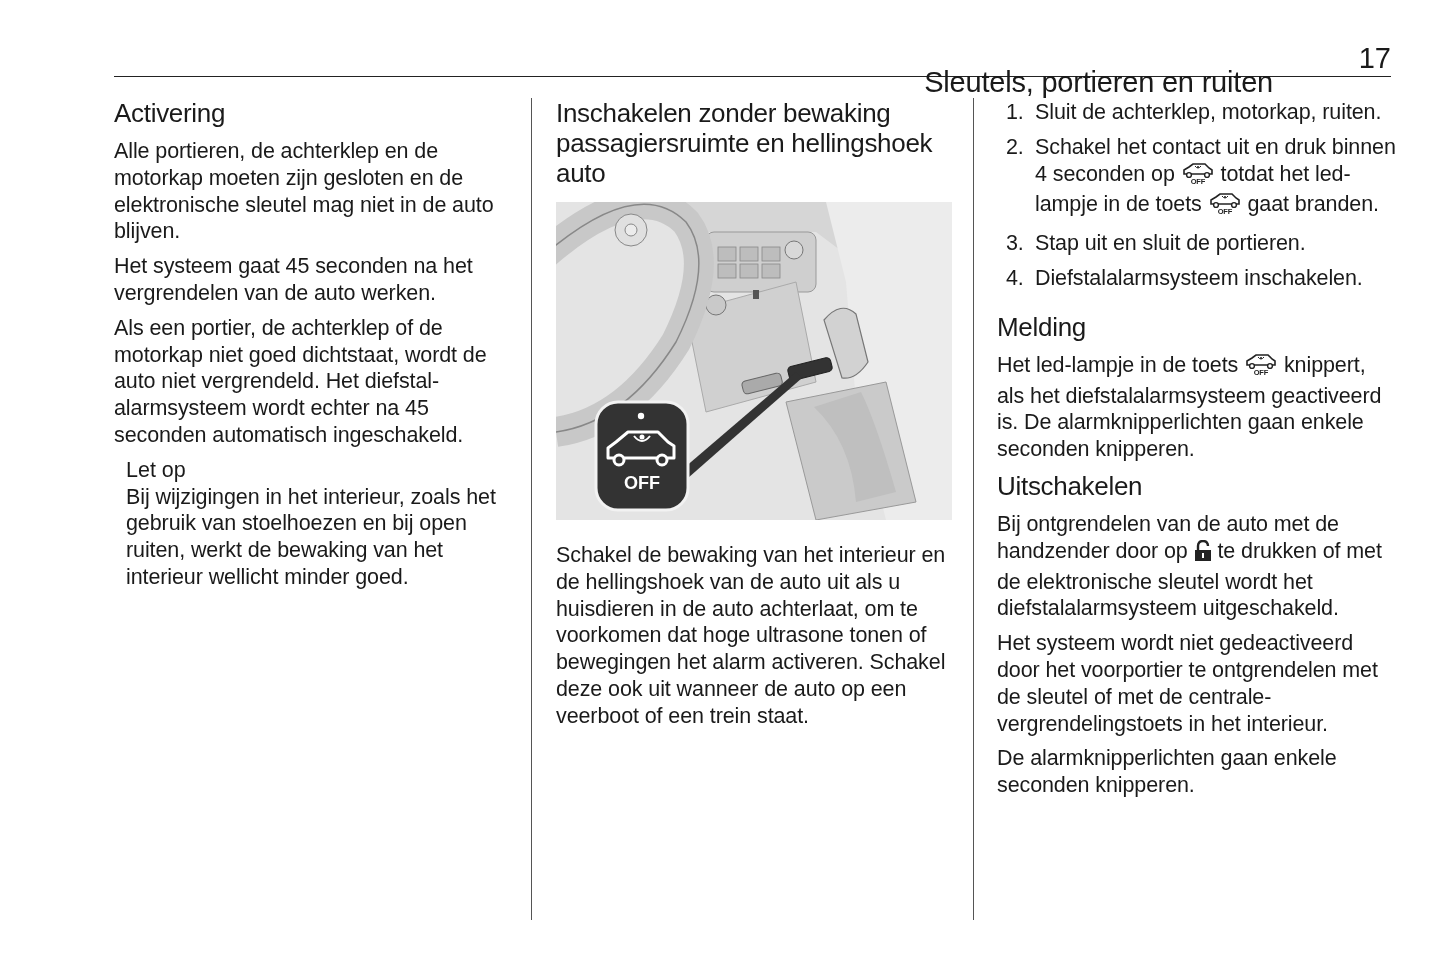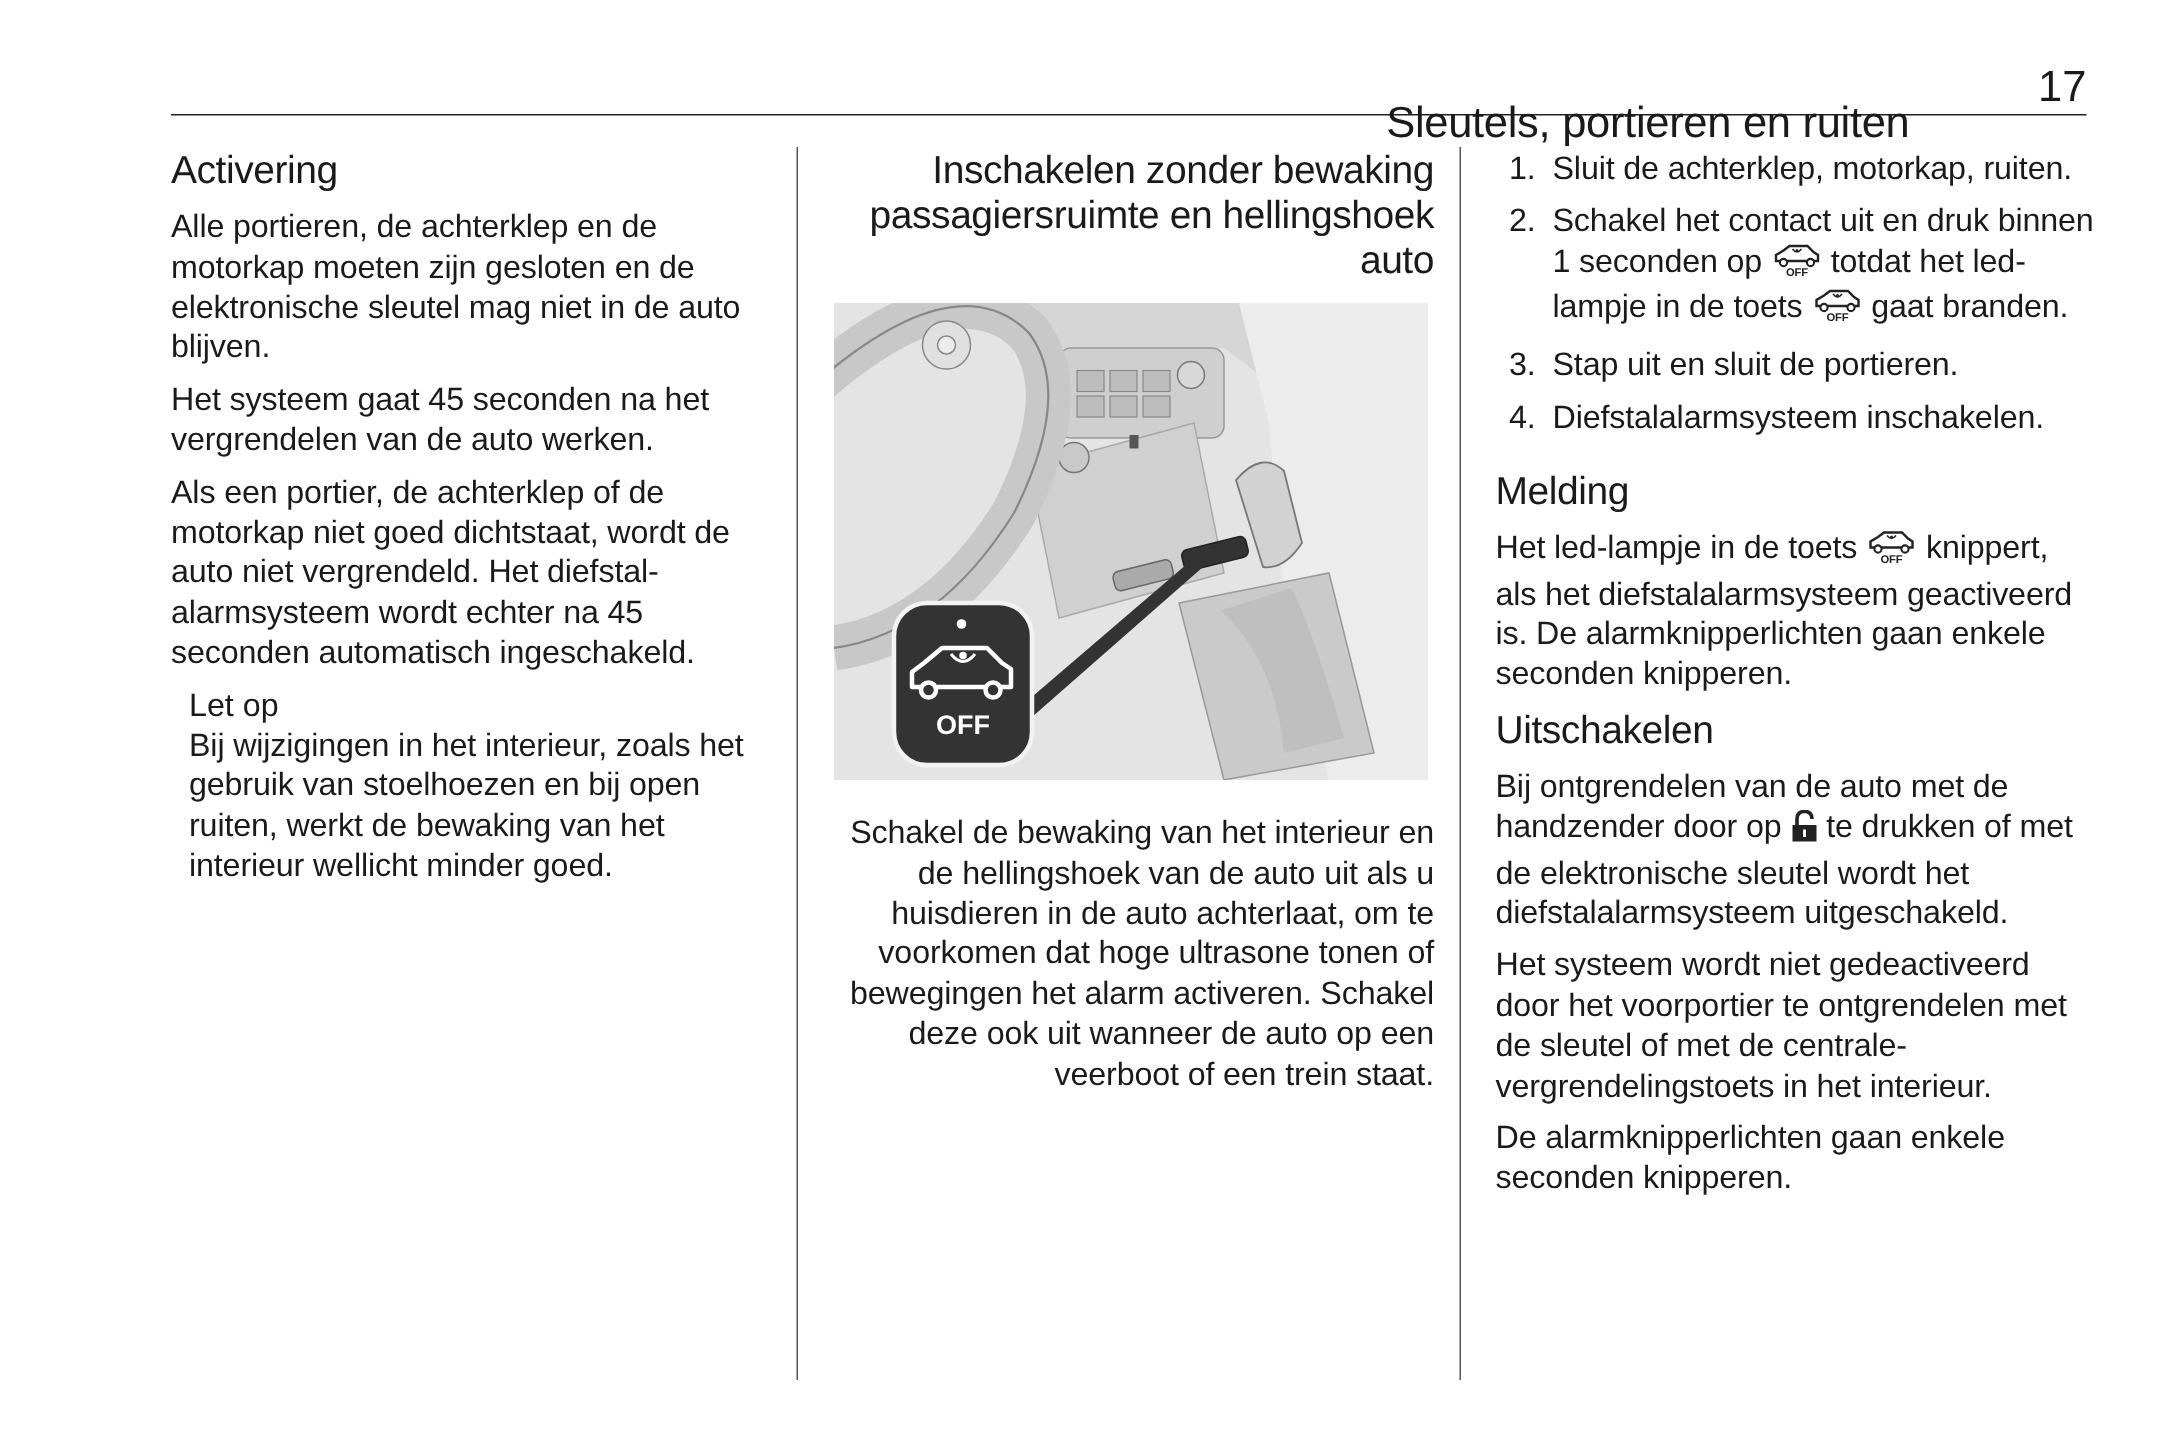--- a/index.html
+++ b/index.html
@@ -17,21 +17,21 @@
   }
   .header-page {
     position: absolute; right: 0px; top: 2px; font-size: 29px;
   }
   .divider {
     position: absolute; top: 98px; height: 822px; width: 0;
     border-left: 1.5px solid #555;
   }
   .col { position: absolute; top: 98px; }
   .col1 { left: 114px; width: 400px; }
-  .col2 { left: 556px; width: 400px; text-align: right; }
+  .col2 { left: 556px; width: 400px; }
   .col3 { left: 997px; width: 400px; }
   h2 {
     font-weight: normal; font-size: 26px; margin: 0 0 10px 0; line-height: 30px;
     letter-spacing: -0.3px;
   }
   p {
     font-size: 21.5px; line-height: 26.8px; margin: 0 0 8px 0; letter-spacing: -0.1px;
   }
   .note { margin-left: 12px; }
   .note .note-title { font-size: 21.5px; line-height: 26.8px; }
@@ -125,21 +125,21 @@
 </div>
 
 <div class="col col3" style="left:997px">
   <ol style="margin-top:1px">
     <li>
       <span class="num">1.</span>
       <span>Sluit de achterklep, motorkap, ruiten.</span>
     </li>
     <li>
       <span class="num">2.</span>
-      <span>Schakel het contact uit en druk binnen 1 seconden op </span><span class="inline-icon">
+      <span>Schakel het contact uit en druk binnen 4 seconden op </span><span class="inline-icon">
         <svg width="34" height="24" viewBox="0 0 34 24">
             <path d="M3,13 L3,9 L8,6 L12,3 L24,3 L28,7 L31,9 L31,13 Z" fill="none" stroke="#222" stroke-width="1.6"></path>
             <circle cx="8" cy="14" r="2.4" fill="#fff" stroke="#222" stroke-width="1.4"></circle>
             <circle cx="26" cy="14" r="2.4" fill="#fff" stroke="#222" stroke-width="1.4"></circle>
             <path d="M14,5 Q17,9 20,5" fill="none" stroke="#222" stroke-width="1"></path>
             <circle cx="17" cy="6" r="1" fill="#222"></circle>
             <text x="17" y="23" text-anchor="middle" font-size="7.5" font-weight="bold" font-family="Liberation Sans, sans-serif" fill="#222">OFF</text>
           </svg>
       </span><span> totdat het led-lampje in de toets </span><span class="inline-icon">
         <svg width="34" height="24" viewBox="0 0 34 24">

